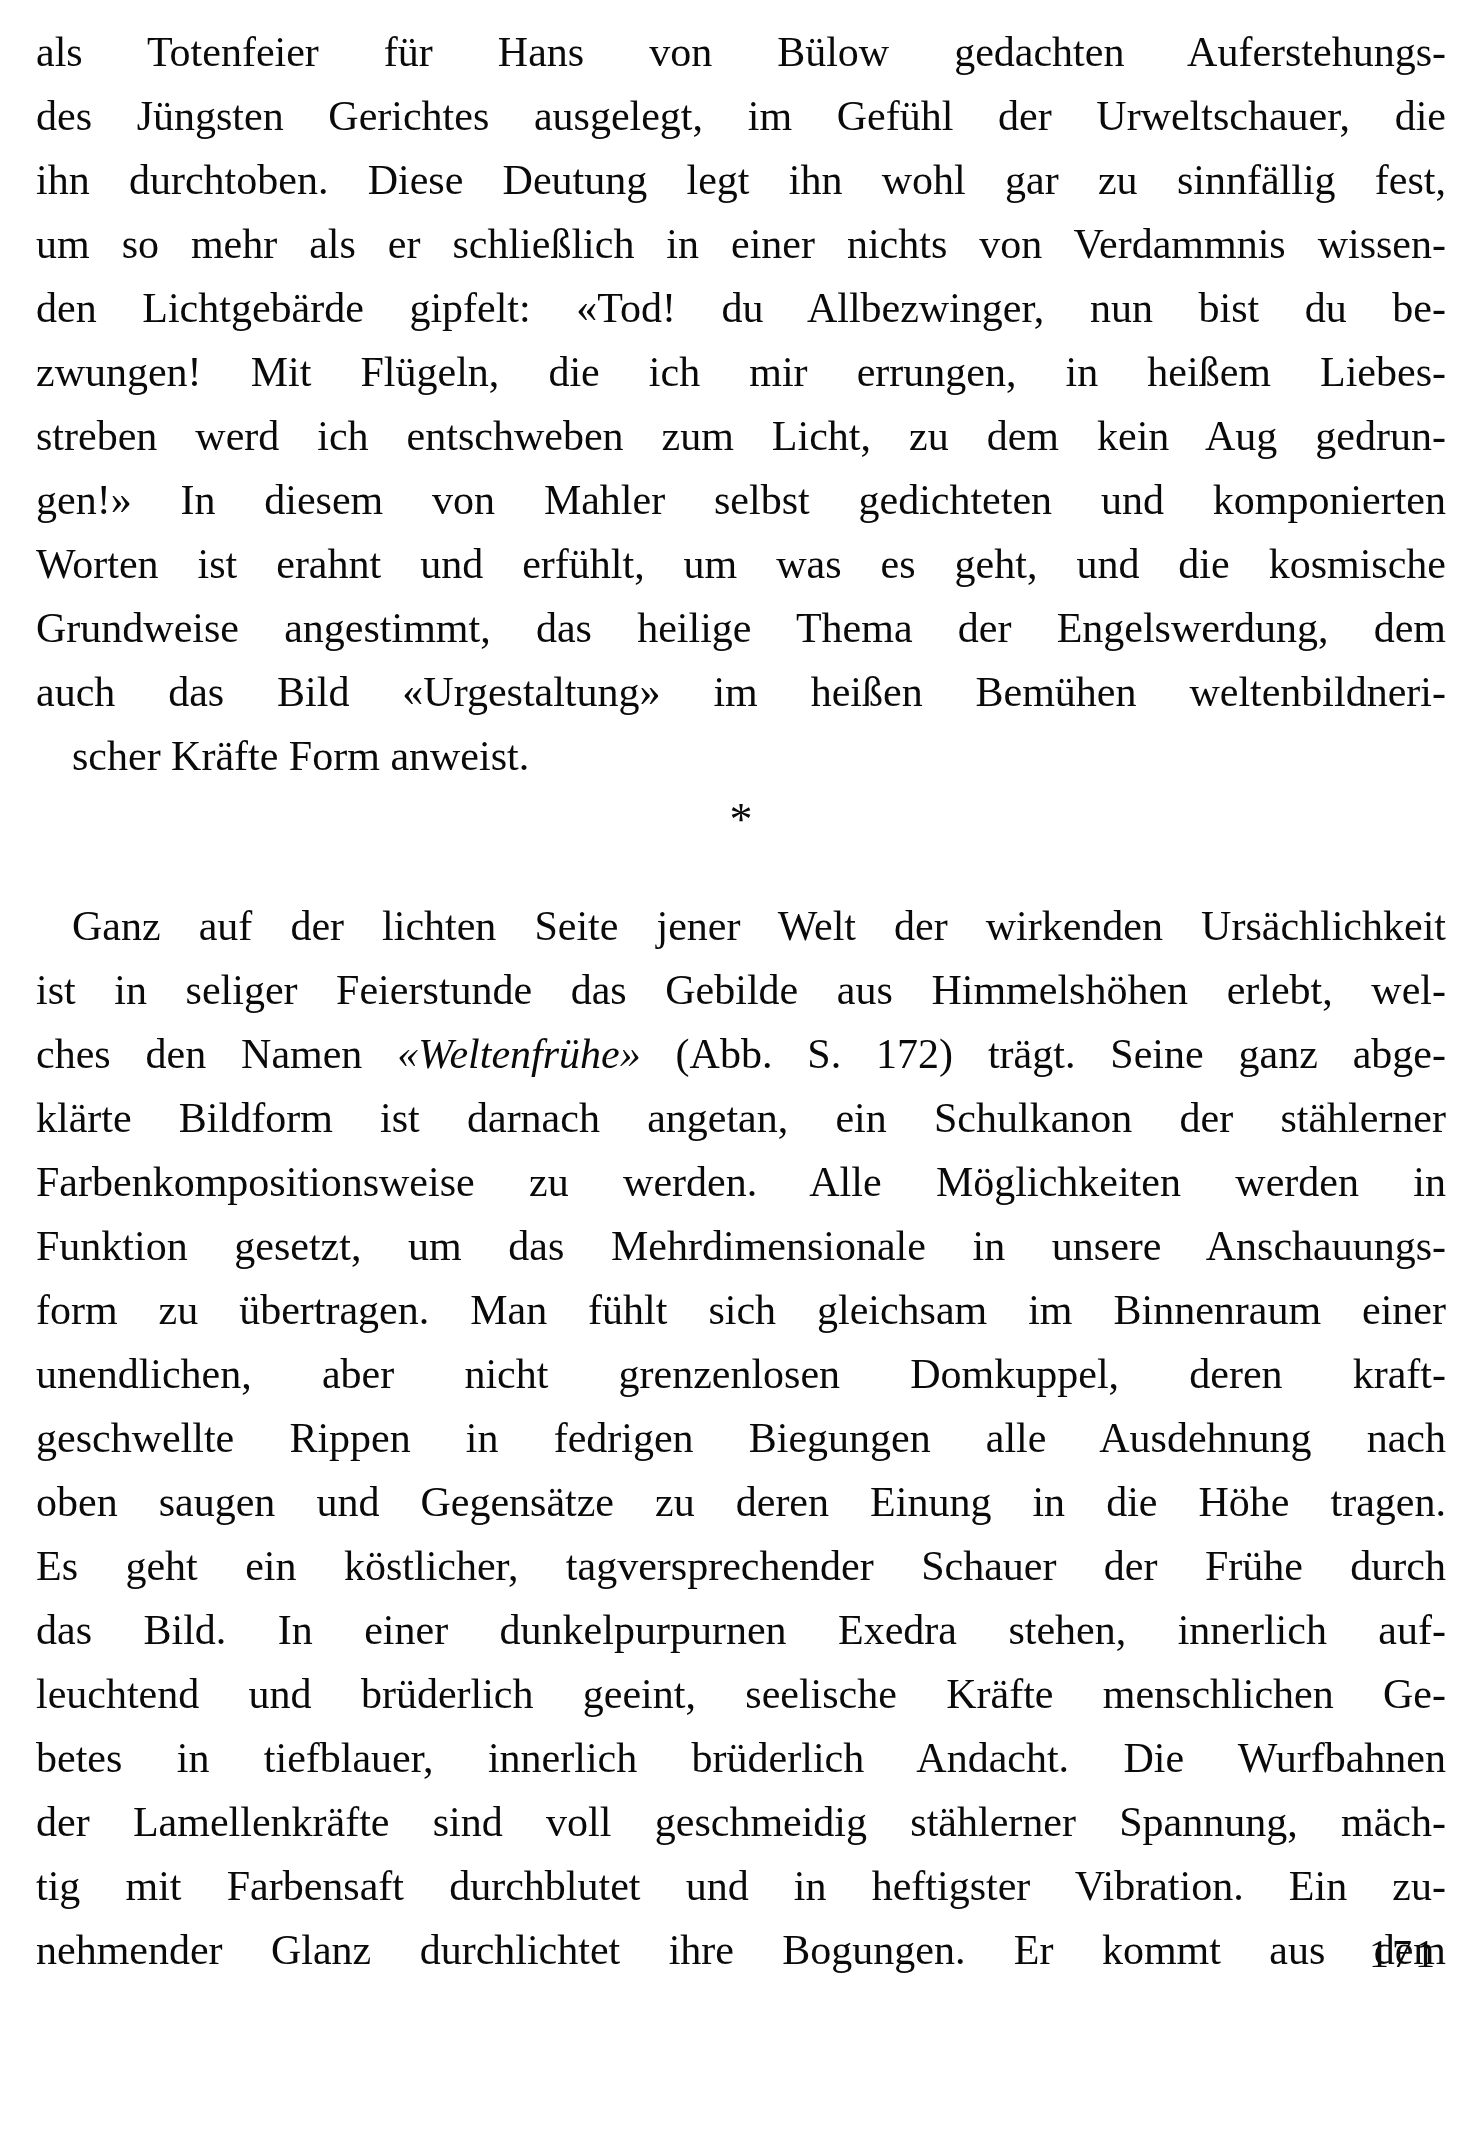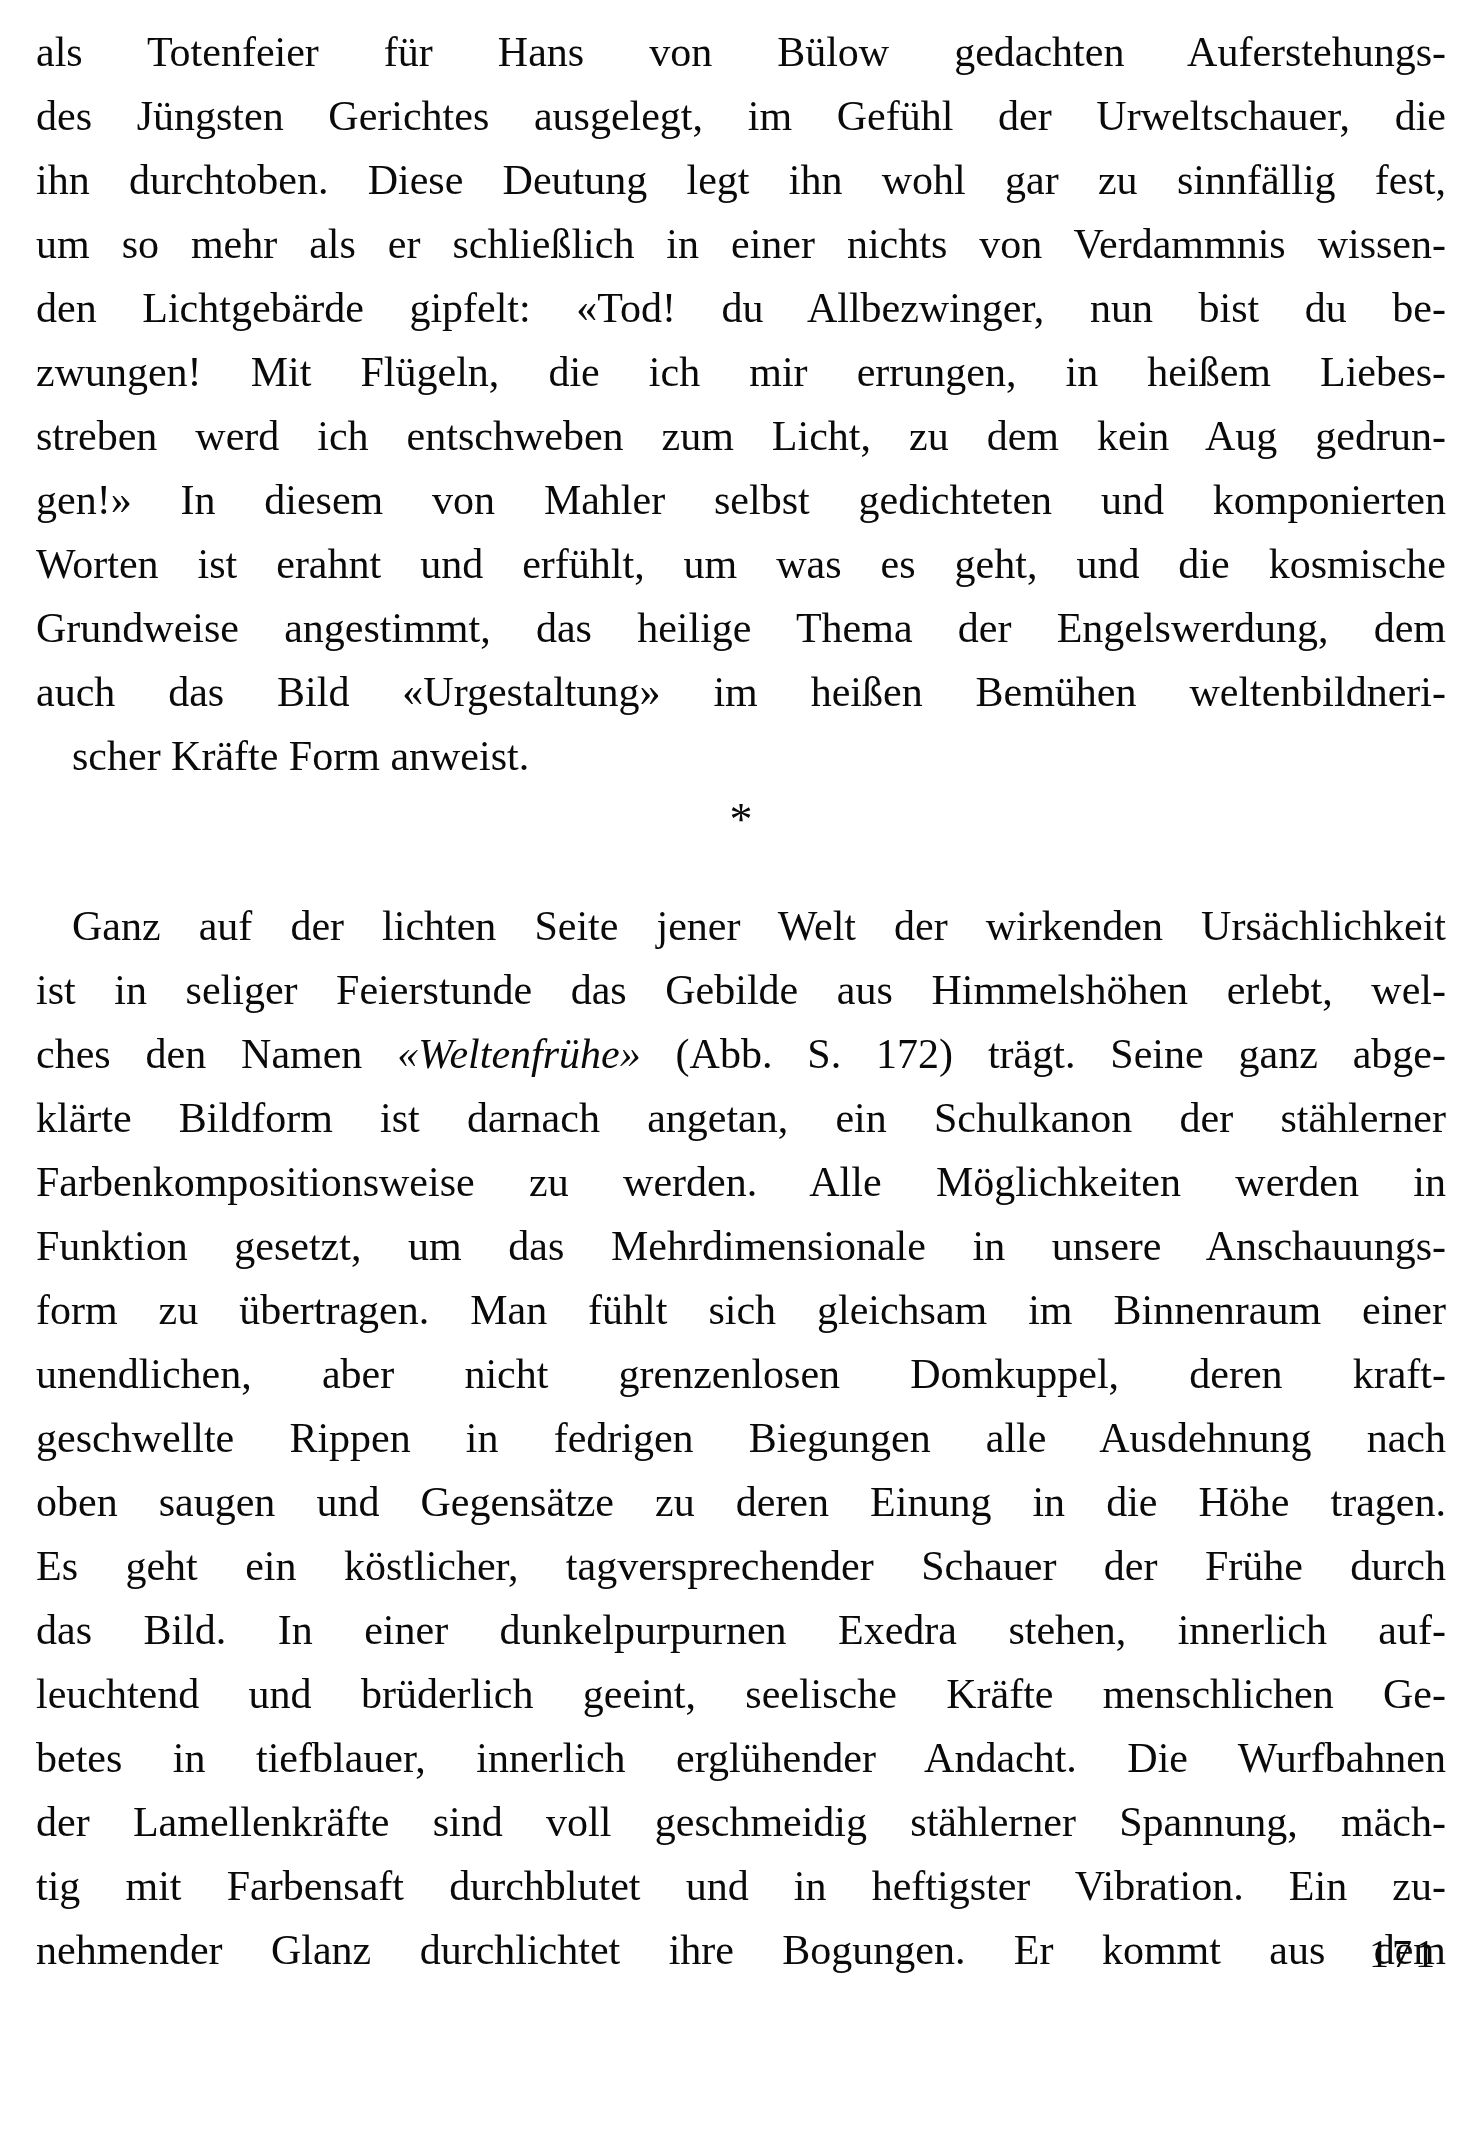--- a/index.html
+++ b/index.html
@@ -86,21 +86,21 @@
           <div class="line"><span>klärte Bildform ist darnach angetan, ein Schulkanon der stählerner</span></div>
           <div class="line"><span>Farbenkompositionsweise zu werden. Alle Möglichkeiten werden in</span></div>
           <div class="line"><span>Funktion gesetzt, um das Mehrdimensionale in unsere Anschauungs-</span></div>
           <div class="line"><span>form zu übertragen. Man fühlt sich gleichsam im Binnenraum einer</span></div>
           <div class="line"><span>unendlichen, aber nicht grenzenlosen Domkuppel, deren kraft-</span></div>
           <div class="line"><span>geschwellte Rippen in fedrigen Biegungen alle Ausdehnung nach</span></div>
           <div class="line"><span>oben saugen und Gegensätze zu deren Einung in die Höhe tragen.</span></div>
           <div class="line"><span>Es geht ein köstlicher, tagversprechender Schauer der Frühe durch</span></div>
           <div class="line"><span>das Bild. In einer dunkelpurpurnen Exedra stehen, innerlich auf-</span></div>
           <div class="line"><span>leuchtend und brüderlich geeint, seelische Kräfte menschlichen Ge-</span></div>
-          <div class="line"><span>betes in tiefblauer, innerlich erglühender Andacht. Die Wurfbahnen</span></div>
+          <div class="line"><span>betes in tiefblauer, innerlich brüderlich Andacht. Die Wurfbahnen</span></div>
           <div class="line"><span>der Lamellenkräfte sind voll geschmeidig stählerner Spannung, mäch-</span></div>
           <div class="line"><span>tig mit Farbensaft durchblutet und in heftigster Vibration. Ein zu-</span></div>
           <div class="line"><span>nehmender Glanz durchlichtet ihre Bogungen. Er kommt aus dem</span></div>
         </div>
       </div>
   </div>
   <div class="page-number">171</div>
 </div>
 
 </body></html>

